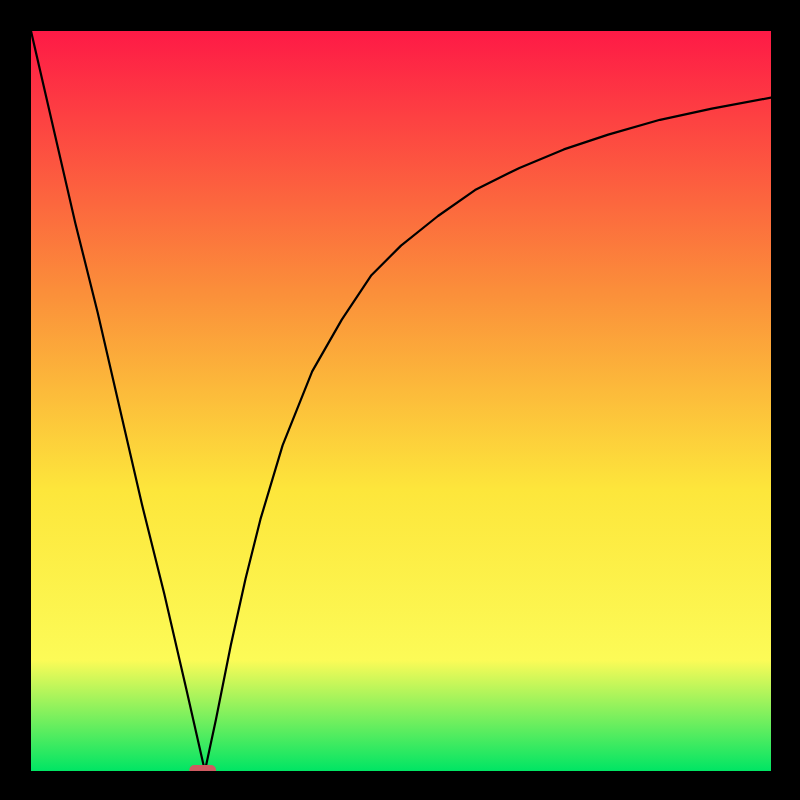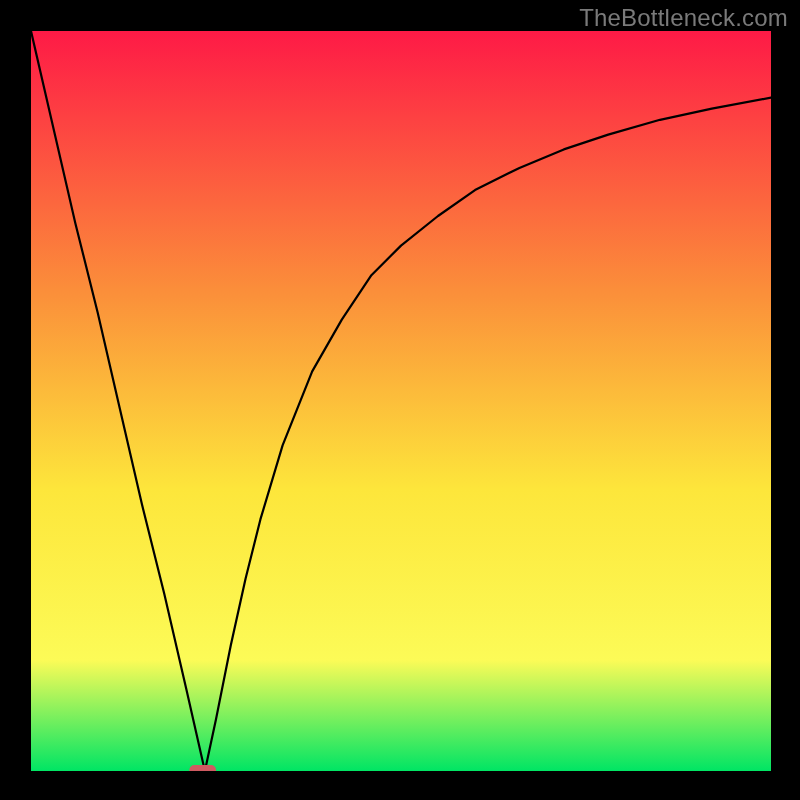--- a/index.html
+++ b/index.html
@@ -46,21 +46,20 @@
     stroke: #000;
     stroke-width: 2.2;
     stroke-linecap: round;
     stroke-linejoin: round;
   }
 </style>
 </head>
 <body>
 
 <div class="frame">
-  <div class="watermark">TheBottleneck.com</div>
   <div class="plot-area">
     <svg viewBox="0 0 740 740">
       <defs>
         <linearGradient id="bg-grad" x1="0" y1="0" x2="0" y2="1">
           <stop id="g0" offset="0%" stop-color="#fe1a46"></stop>
           <stop id="g1" offset="35%" stop-color="#fb8e3a"></stop>
           <stop id="g2" offset="62%" stop-color="#fde63b"></stop>
           <stop id="g3" offset="85%" stop-color="#fcfb57"></stop>
           <stop id="g4" offset="100%" stop-color="#00e564"></stop>
         </linearGradient>

